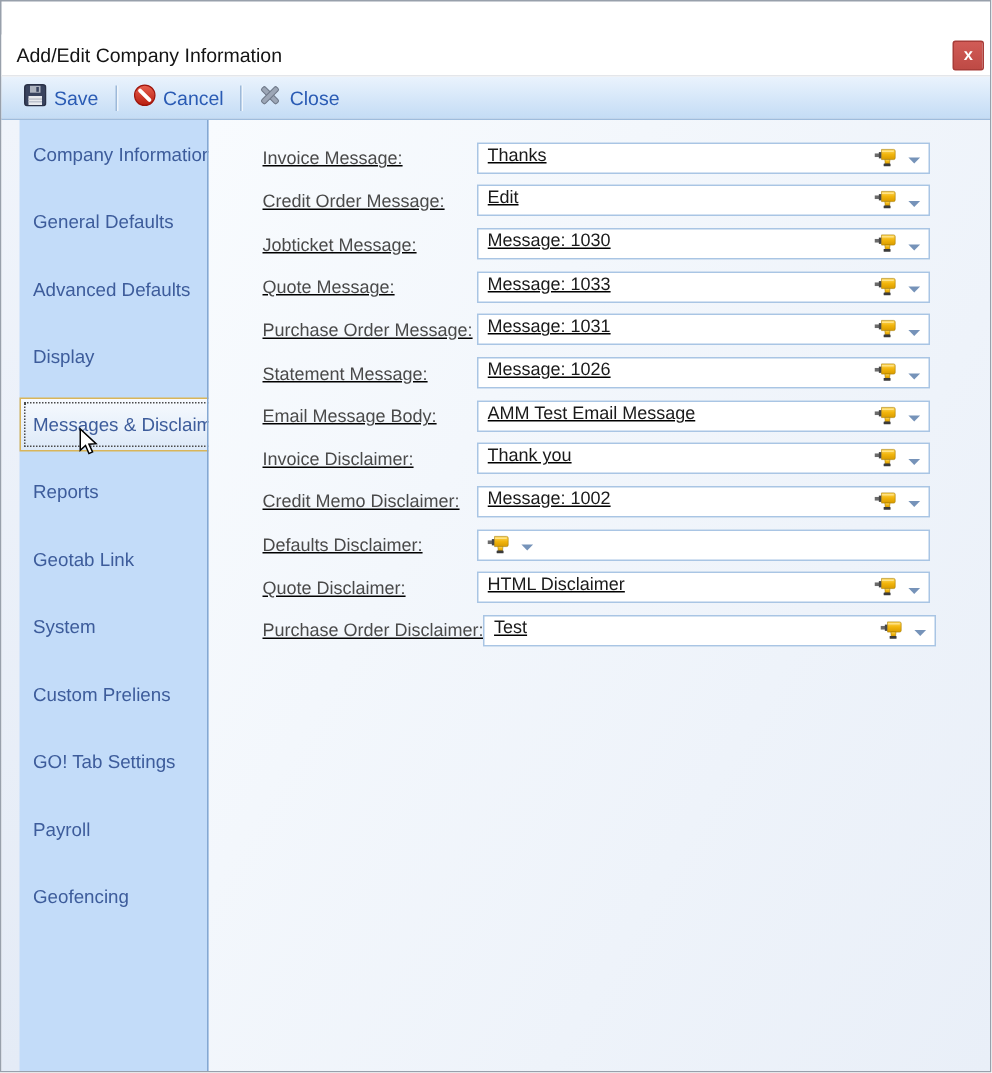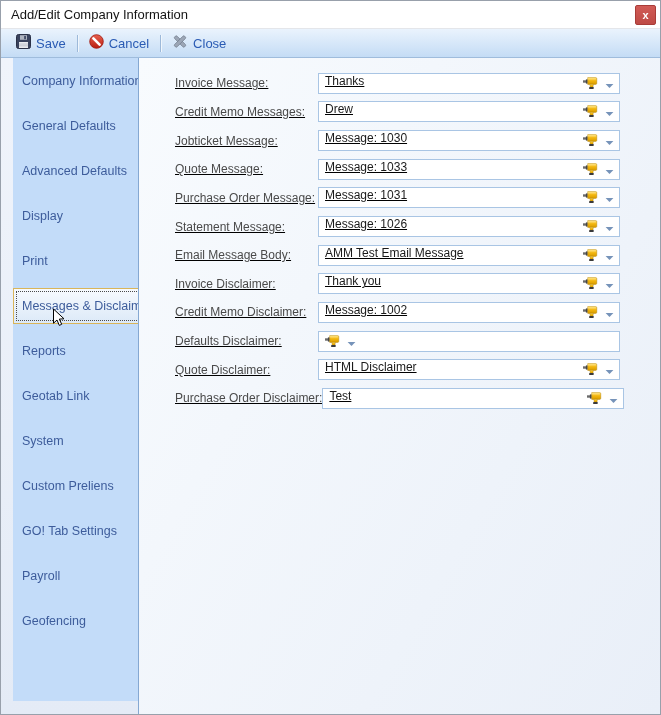--- a/index.html
+++ b/index.html
@@ -4,21 +4,21 @@
 <style>
   * { margin:0; padding:0; box-sizing:border-box; }
   html,body { width:661px; height:715px; }
   body { font-family:"Liberation Sans", sans-serif; background:#fff; }
 
   .window { width:661px; height:715px; border:1px solid #98A0AB; display:flex; flex-direction:column;
             box-shadow: inset 0 -2px 0 #AFC7E2; background:#fff; }
 
   
   .titlebar { flex:0 0 28px; background:#FFFFFF; border-bottom:1px solid #E4E6EA;
-              display:flex; align-items:center; padding-left:10px; position:relative; }
+              display:flex; align-items:center; padding-left:10px; position:relative;margin-top:22px; }
   .title { font-size:13px; color:#141414; }
   .close-btn { position:absolute; right:4px; top:4px; width:21px; height:20px;
                background:linear-gradient(#D15B56,#BE4A45); border:1px solid #A83C38; border-radius:2px;
                color:#fff; font-size:11px; font-weight:bold; display:flex; align-items:center; justify-content:center;
                cursor:default; }
 
   
   .toolbar { flex:0 0 29px; background:linear-gradient(#EAF3FD,#C4DCF5); border-bottom:1px solid #9FBCDC;
              display:flex; align-items:center; padding-left:8px; }
   .tool-btn { display:flex; align-items:center; gap:5px; color:#2A5BB4; font-size:13px;
@@ -115,23 +115,20 @@
   </div>
 
   <div class="nav-item">
     <span class="nav-label">Advanced Defaults</span>
   </div>
 
   <div class="nav-item">
     <span class="nav-label">Display</span>
   </div>
 
-  <div class="nav-item">
-    <span class="nav-label">Print</span>
-  </div>
 
   <div class="nav-item selected">
     <span class="nav-label">Messages &amp; Disclaimers</span>
 
   <span class="cursor">
     <svg width="14" height="19" viewBox="0 0 14 19">
       <path d="M1.5 1 L1.5 15.2 L5 12 L7.3 17.4 L9.7 16.3 L7.3 11.1 L12 10.8 Z" fill="#FFFFFF" stroke="#000000" stroke-width="1"></path>
     </svg>
   </span>
 </div>
@@ -190,23 +187,23 @@
         <span>
           <svg width="9" height="6" viewBox="0 0 9 6">
             <path d="M0.6 1 L4.5 5 L8.4 1 Z" fill="#7693B9"></path>
           </svg>
         </span>
       </span>
     </div>
   </div>
 
   <div class="row">
-    <span class="flabel">Credit Memo Messages:</span>
-    <div class="combo">
-      <span class="value">Drew</span>
+    <span class="flabel">Credit Order Message:</span>
+    <div class="combo">
+      <span class="value">Edit</span>
       <span class="cicons">
         <span>
           <svg width="16" height="16" viewBox="0 0 16 16">
             <defs>
               <linearGradient id="gy" x1="0" y1="0" x2="0" y2="1">
                 <stop offset="0" stop-color="#FFD95C"></stop>
                       <stop offset="0.5" stop-color="#F2B50C"></stop>
                       <stop offset="1" stop-color="#D89B00"></stop>
               </linearGradient>
             </defs>

